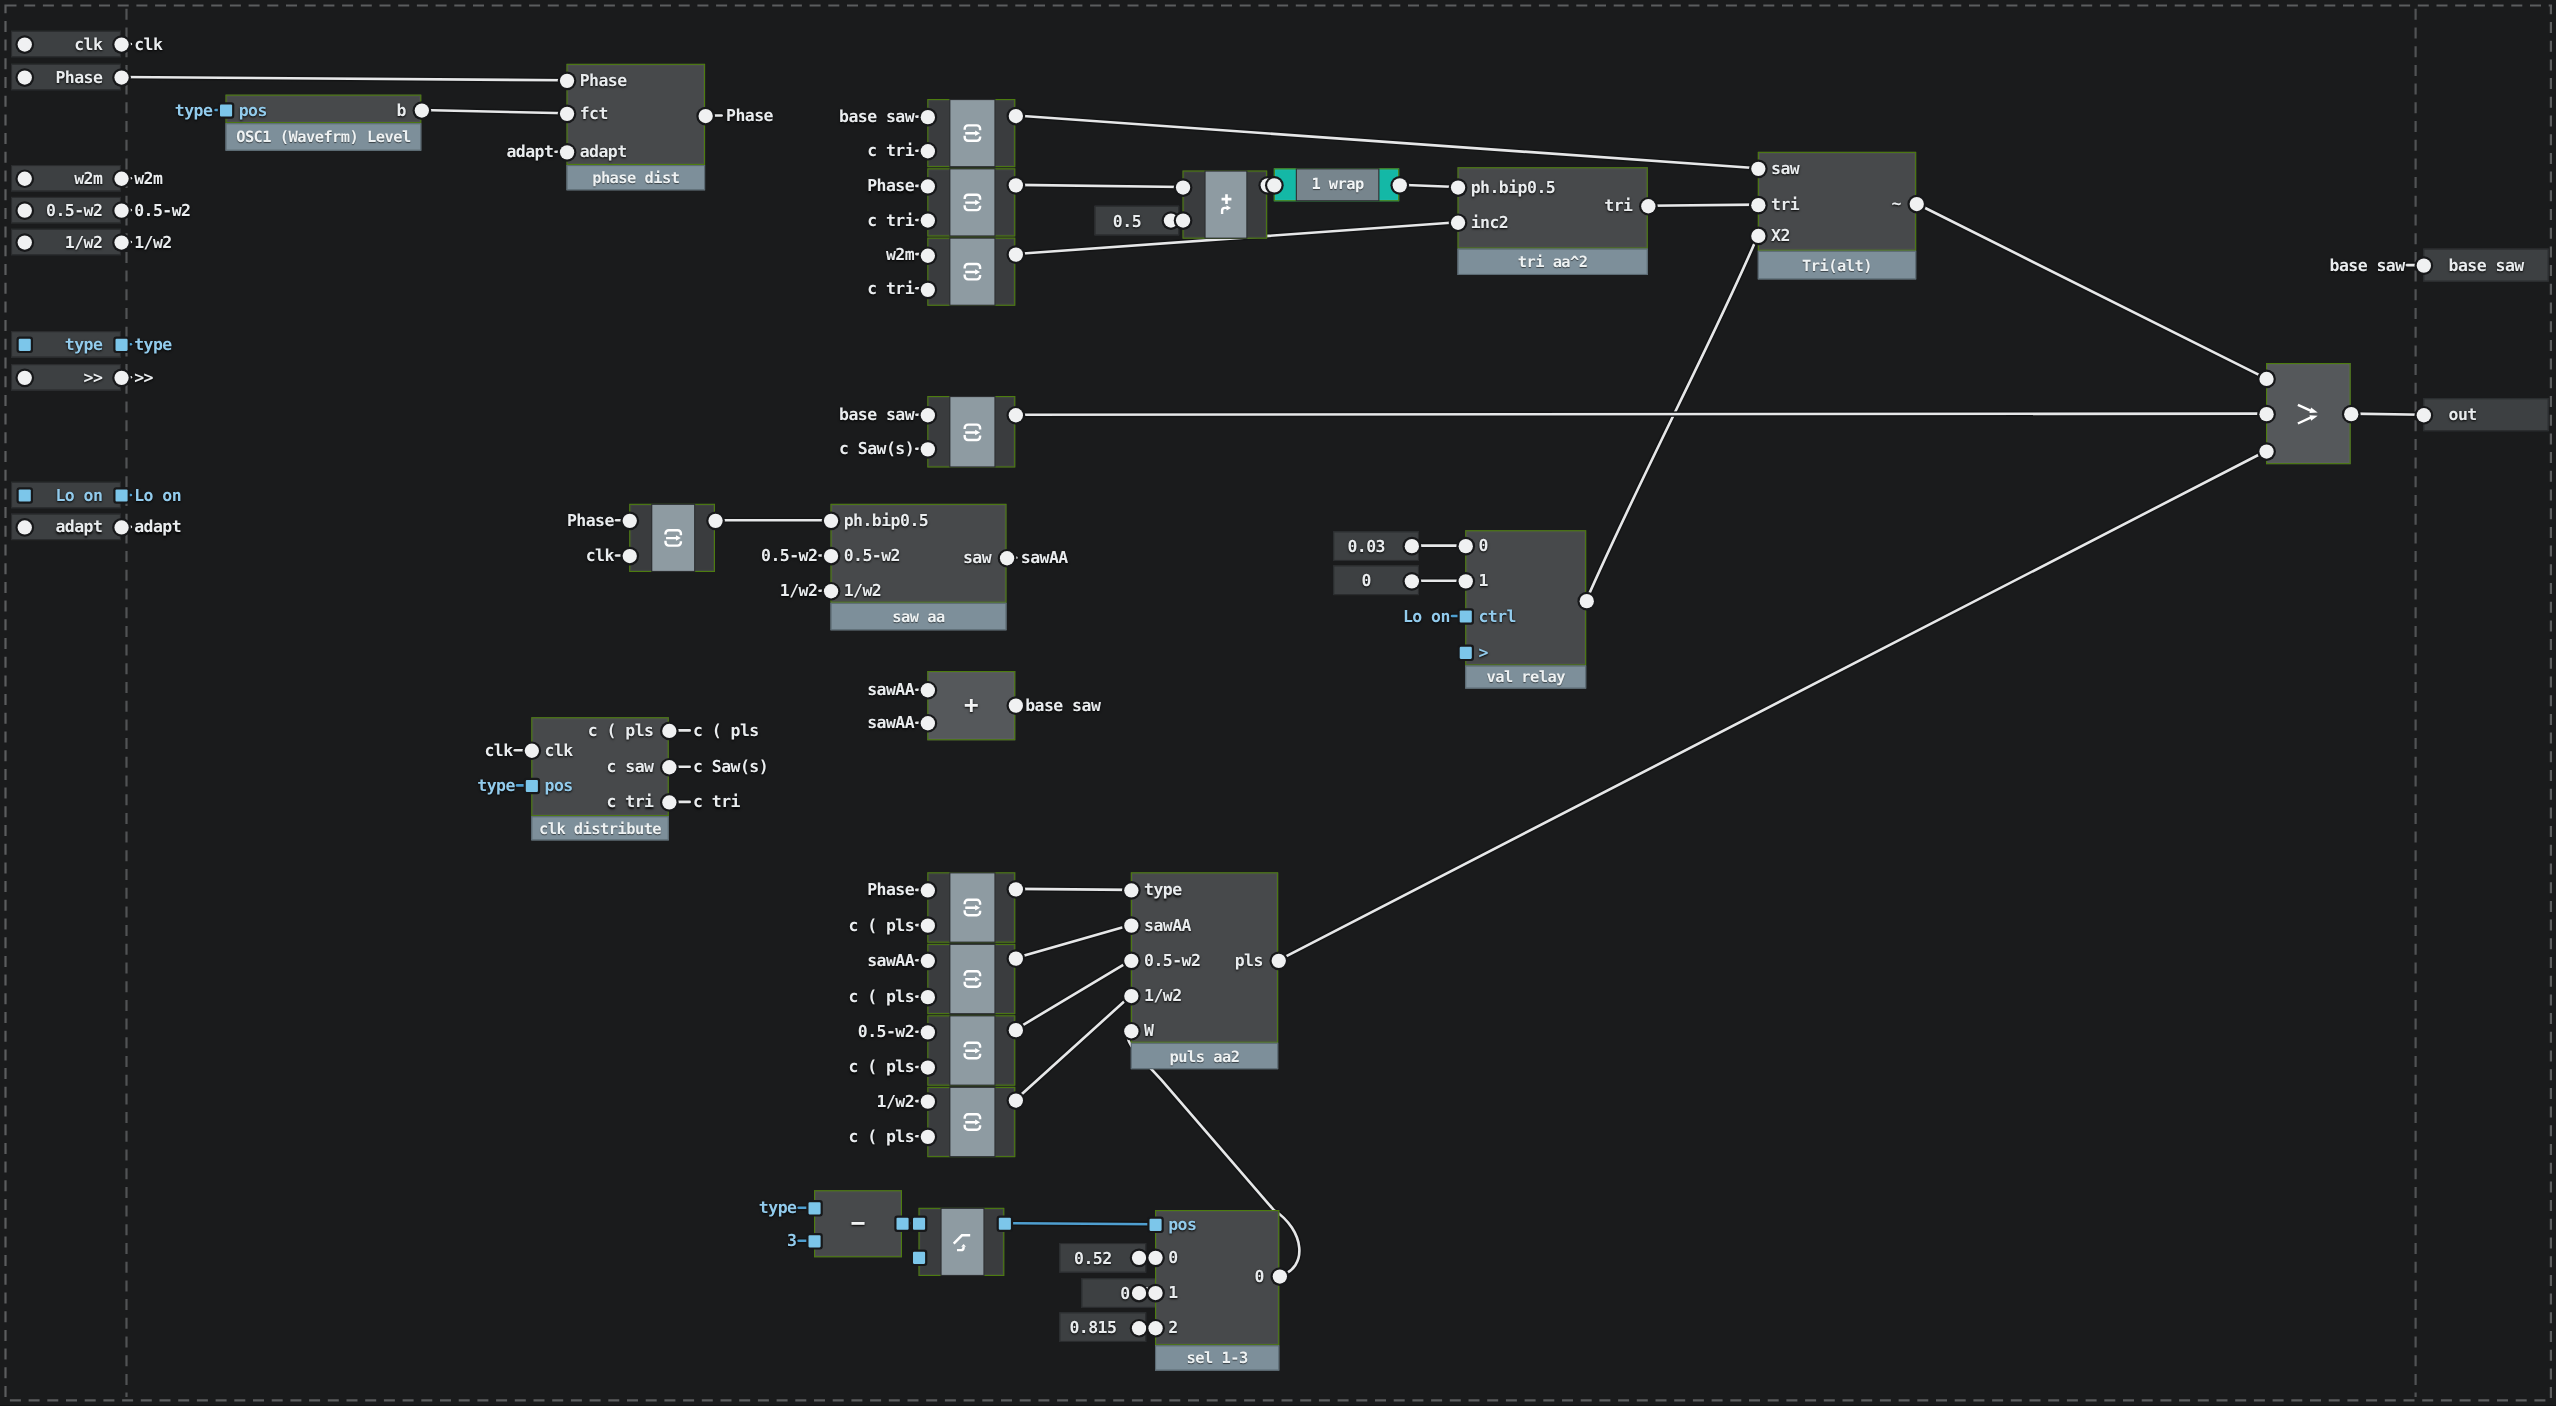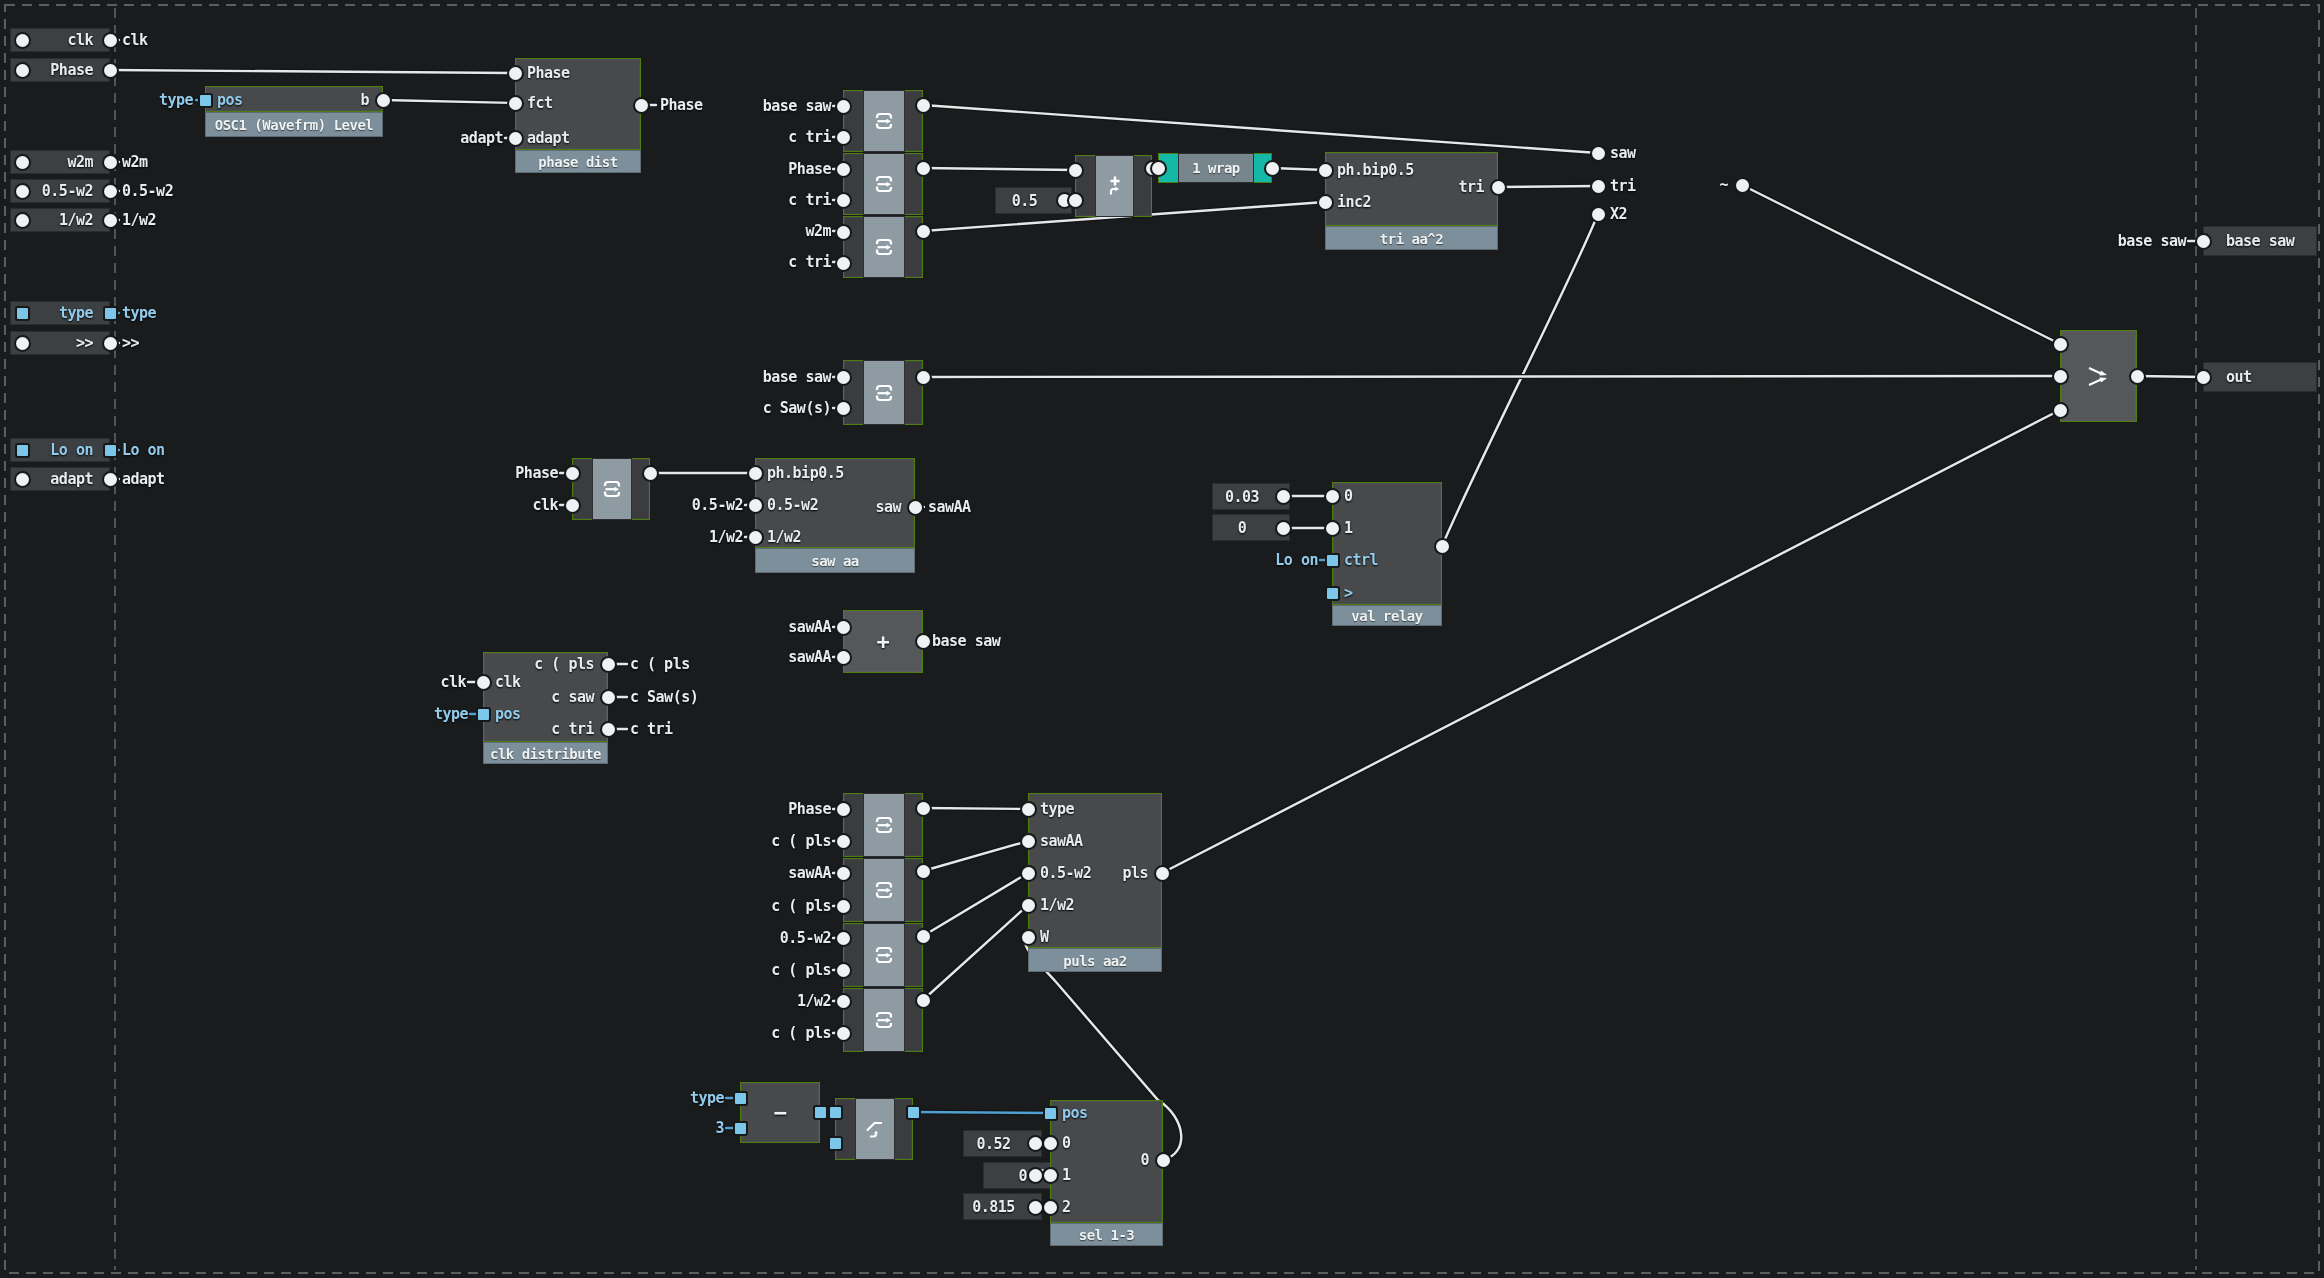--- a/index.html
+++ b/index.html
@@ -278,20 +278,23 @@
     <div class="port evt" style="left: 634.5px; top: 98.5px;"></div>
     <div class="node" style="left: 1325px; top: 152px; width: 173px; height: 74px;">
       <div class="bar" style="top: 73px; height: 24px; line-height: 24px;">tri aa^2</div>
     </div>
     <div class="port evt" style="left: 1318.5px; top: 163.5px;"></div>
     <div class="plabel" style="left: 1337px; top: 161px;">ph.bip0.5</div>
     <div class="port evt" style="left: 1318.5px; top: 195.5px;"></div>
     <div class="plabel" style="left: 1337px; top: 193px;">inc2</div>
     <div class="port evt" style="left: 1491.5px; top: 180.5px;"></div>
     <div class="plabel" style="top: 178px; left: 1325px; width: 159px; text-align: right;">tri</div>
+    <div class="node" style="left: 1598px; top: 138px; width: 144px; height: 90px;">
+      <div class="bar" style="top: 89px; height: 26px; line-height: 26px;">Tri(alt)</div>
+    </div>
     <div class="port evt" style="left: 1591.5px; top: 146.5px;"></div>
     <div class="plabel" style="left: 1610px; top: 144px;">saw</div>
     <div class="port evt" style="left: 1591.5px; top: 179.5px;"></div>
     <div class="plabel" style="left: 1610px; top: 177px;">tri</div>
     <div class="port evt" style="left: 1591.5px; top: 207.5px;"></div>
     <div class="plabel" style="left: 1610px; top: 205px;">X2</div>
     <div class="port evt" style="left: 1735.5px; top: 178.5px;"></div>
     <div class="plabel" style="top: 176px; left: 1598px; width: 130px; text-align: right;">~</div>
     <div class="node" style="left: 755px; top: 458px; width: 160px; height: 90px;">
       <div class="bar" style="top: 89px; height: 25px; line-height: 25px;">saw aa</div>

